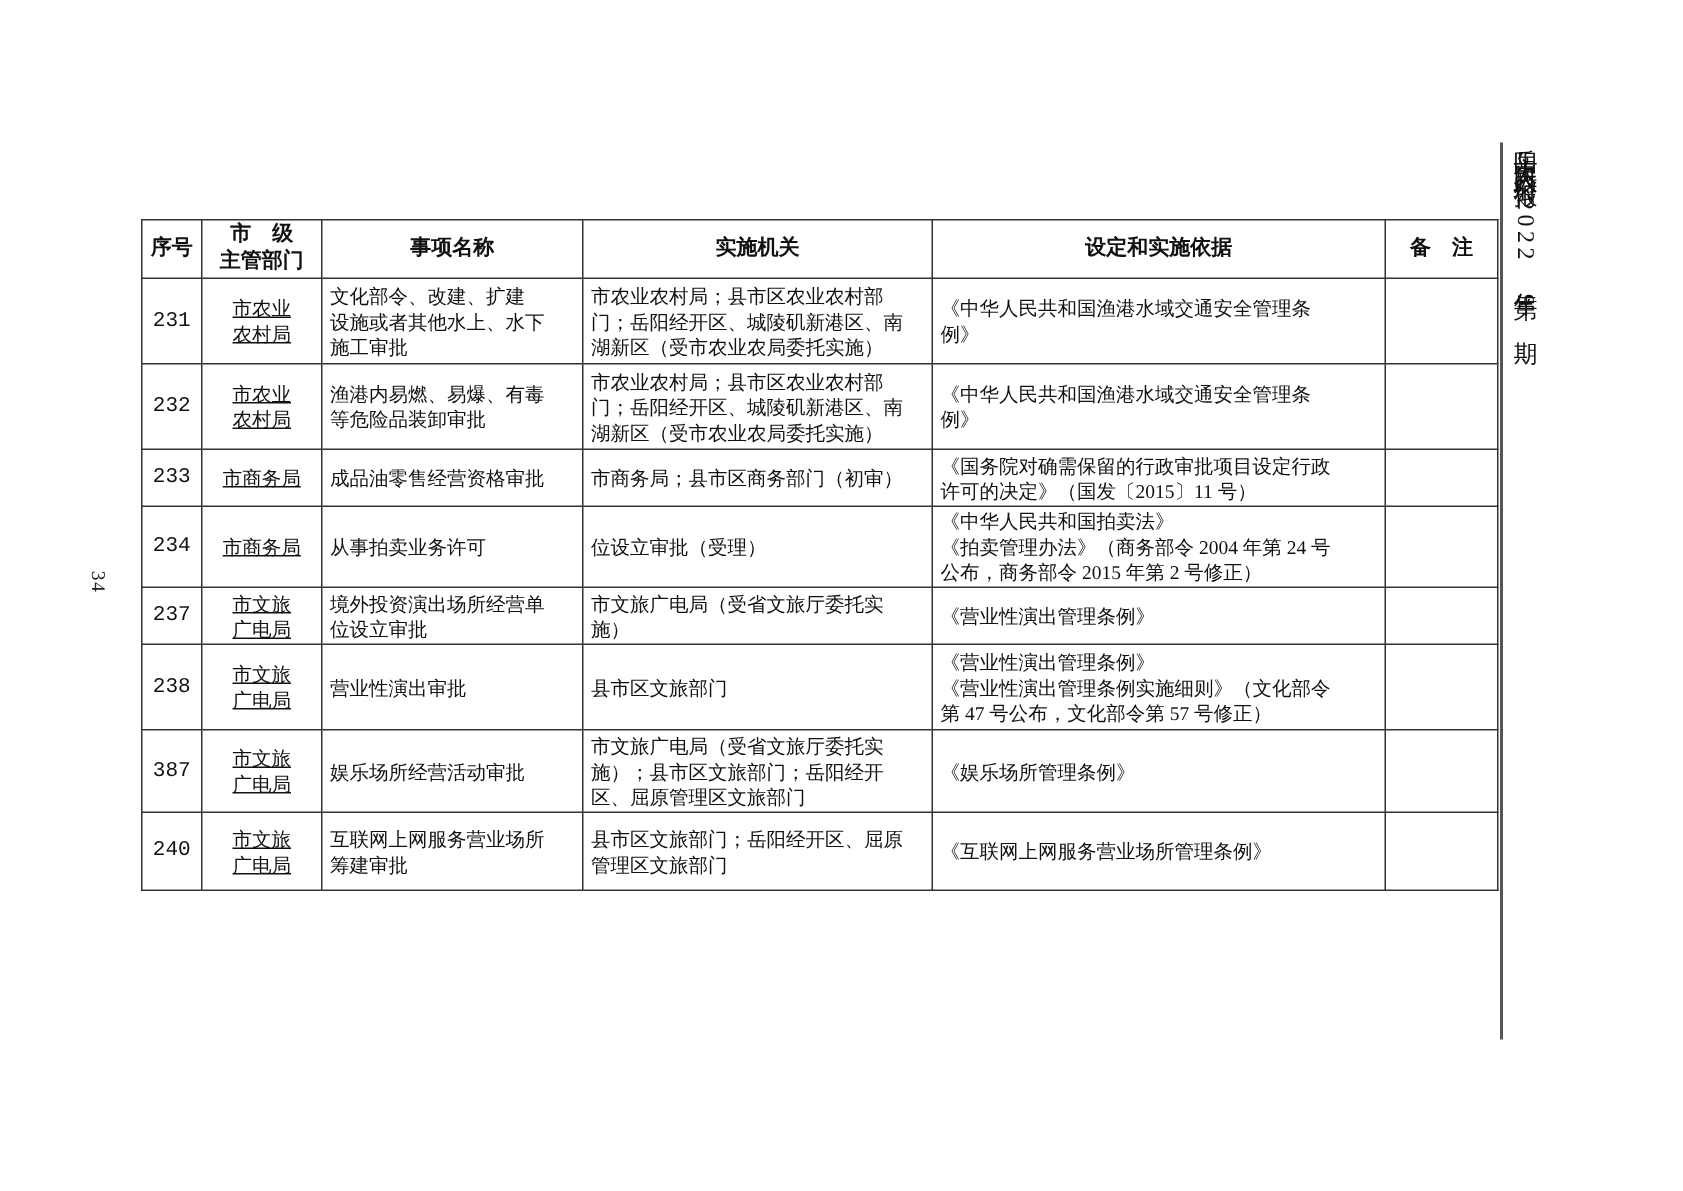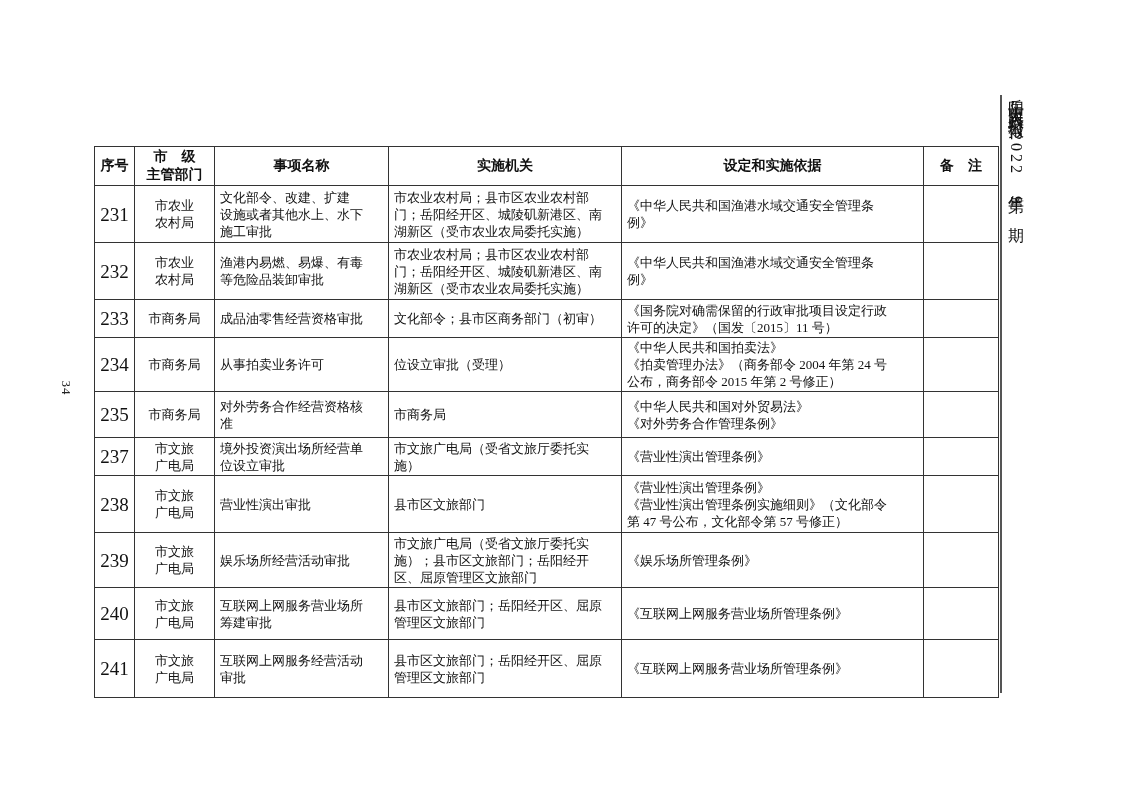--- a/index.html
+++ b/index.html
@@ -56,22 +56,22 @@
     overflow:hidden;
     box-sizing:border-box;
   }
   table.gov th{
     font-size:14px;
     font-weight:bold;
     text-align:center;
     line-height:18px;
     padding:1px 2px;
   }
-  td.c-seq{text-align:center;font-size:19px;padding:1px 2px;}
-  td.c-dept{text-align:center;padding:1px 2px;}
+  td.c-seq{text-align:center;font-size:14px;padding:1px 2px;font-family:Liberation Mono, monospace;}
+  td.c-dept{text-align:center;padding:1px 2px;text-decoration:underline;}
   td.c-item,td.c-agency,td.c-basis{text-align:left;}
   td.c-note{padding:1px 2px;}
 </style>
 </head>
 <body>
 
 <div class="page">
 
   <div class="pagenum">34</div>
 
@@ -125,47 +125,37 @@
 湖新区（受市农业农局委托实施）</td>
           <td class="c-basis">《中华人民共和国渔港水域交通安全管理条
 例》</td>
           <td class="c-note"></td>
         </tr>
 
         <tr style="height:38px">
           <td class="c-seq">233</td>
           <td class="c-dept">市商务局</td>
           <td class="c-item">成品油零售经营资格审批</td>
-          <td class="c-agency">文化部令；县市区商务部门（初审）</td>
+          <td class="c-agency">市商务局；县市区商务部门（初审）</td>
           <td class="c-basis">《国务院对确需保留的行政审批项目设定行政
 许可的决定》（国发〔2015〕11 号）</td>
           <td class="c-note"></td>
         </tr>
 
         <tr style="height:47px">
           <td class="c-seq">234</td>
           <td class="c-dept">市商务局</td>
           <td class="c-item">从事拍卖业务许可</td>
           <td class="c-agency">位设立审批（受理）</td>
           <td class="c-basis">《中华人民共和国拍卖法》
 《拍卖管理办法》（商务部令 2004 年第 24 号
 公布，商务部令 2015 年第 2 号修正）</td>
           <td class="c-note"></td>
         </tr>
 
-        <tr style="height:46px">
-          <td class="c-seq">235</td>
-          <td class="c-dept">市商务局</td>
-          <td class="c-item">对外劳务合作经营资格核
-准</td>
-          <td class="c-agency">市商务局</td>
-          <td class="c-basis">《中华人民共和国对外贸易法》
-《对外劳务合作管理条例》</td>
-          <td class="c-note"></td>
-        </tr>
 
 
         <tr style="height:38px">
           <td class="c-seq">237</td>
           <td class="c-dept">市文旅
 广电局</td>
           <td class="c-item">境外投资演出场所经营单
 位设立审批</td>
           <td class="c-agency">市文旅广电局（受省文旅厅委托实
 施）</td>
@@ -179,21 +169,21 @@
 广电局</td>
           <td class="c-item">营业性演出审批</td>
           <td class="c-agency">县市区文旅部门</td>
           <td class="c-basis">《营业性演出管理条例》
 《营业性演出管理条例实施细则》（文化部令
 第 47 号公布，文化部令第 57 号修正）</td>
           <td class="c-note"></td>
         </tr>
 
         <tr style="height:55px">
-          <td class="c-seq">239</td>
+          <td class="c-seq">387</td>
           <td class="c-dept">市文旅
 广电局</td>
           <td class="c-item">娱乐场所经营活动审批</td>
           <td class="c-agency">市文旅广电局（受省文旅厅委托实
 施）；县市区文旅部门；岳阳经开
 区、屈原管理区文旅部门</td>
           <td class="c-basis">《娱乐场所管理条例》</td>
           <td class="c-note"></td>
         </tr>
 
@@ -202,28 +192,17 @@
           <td class="c-dept">市文旅
 广电局</td>
           <td class="c-item">互联网上网服务营业场所
 筹建审批</td>
           <td class="c-agency">县市区文旅部门；岳阳经开区、屈原
 管理区文旅部门</td>
           <td class="c-basis">《互联网上网服务营业场所管理条例》</td>
           <td class="c-note"></td>
         </tr>
 
-        <tr style="height:58px">
-          <td class="c-seq">241</td>
-          <td class="c-dept">市文旅
-广电局</td>
-          <td class="c-item">互联网上网服务经营活动
-审批</td>
-          <td class="c-agency">县市区文旅部门；岳阳经开区、屈原
-管理区文旅部门</td>
-          <td class="c-basis">《互联网上网服务营业场所管理条例》</td>
-          <td class="c-note"></td>
-        </tr>
       </tbody>
     </table>
   </div>
 
 </div>
 
 </body></html>

